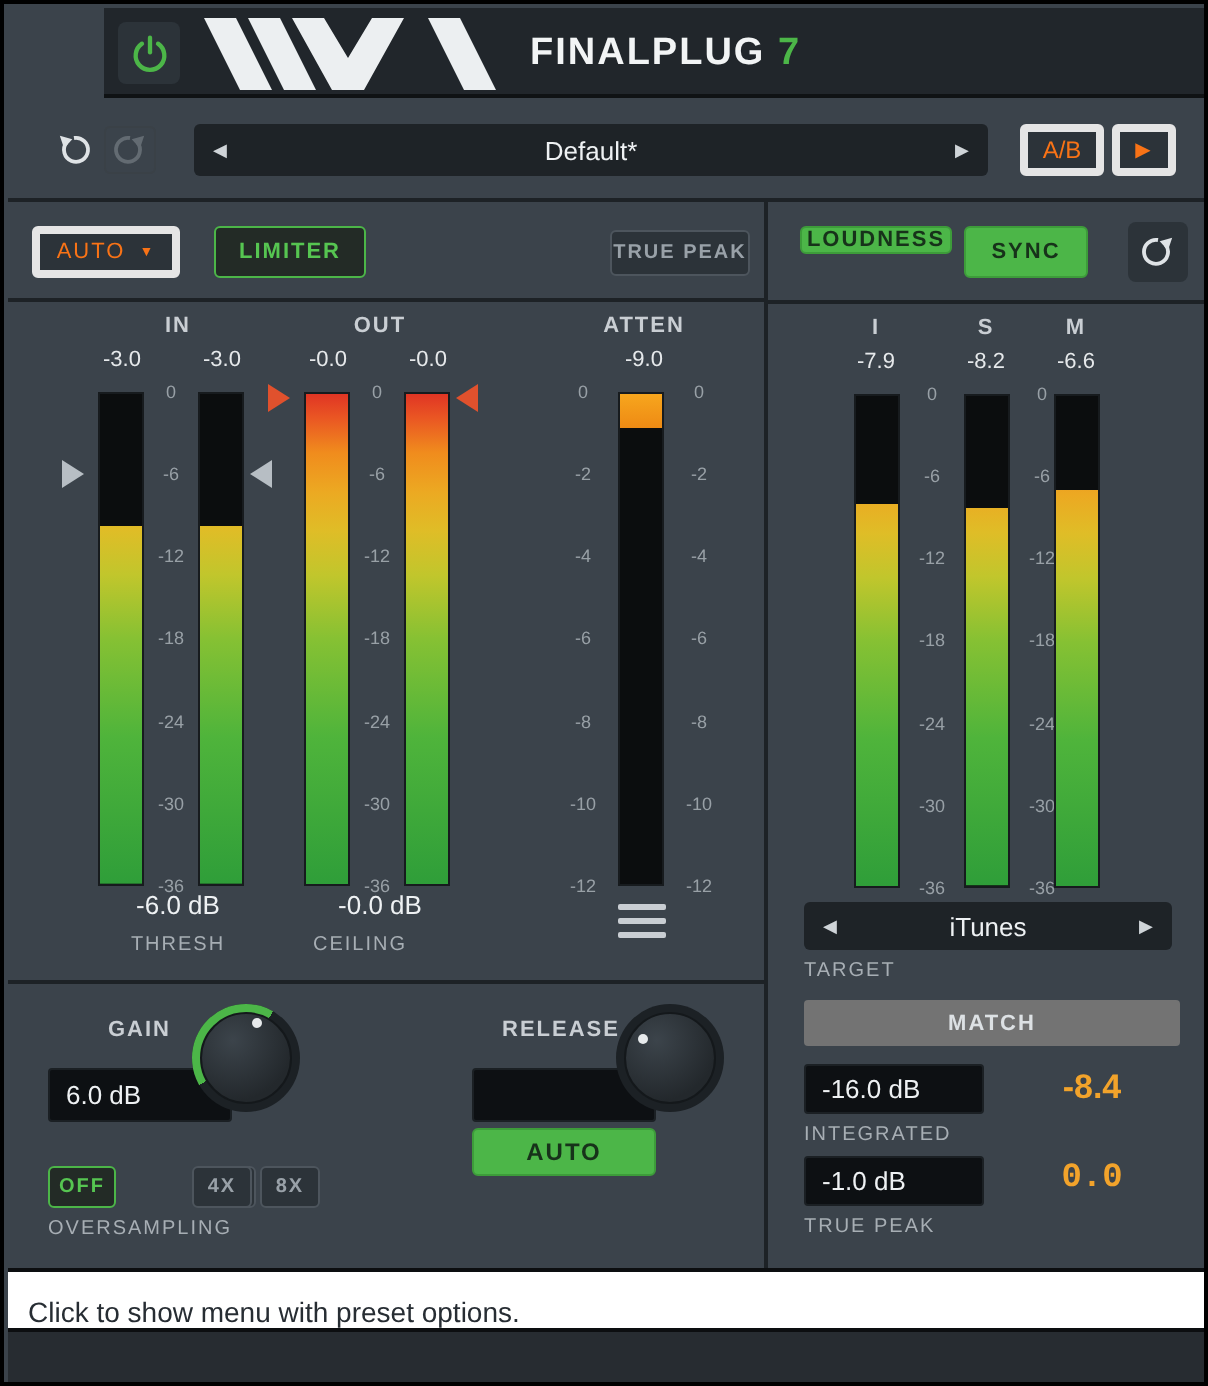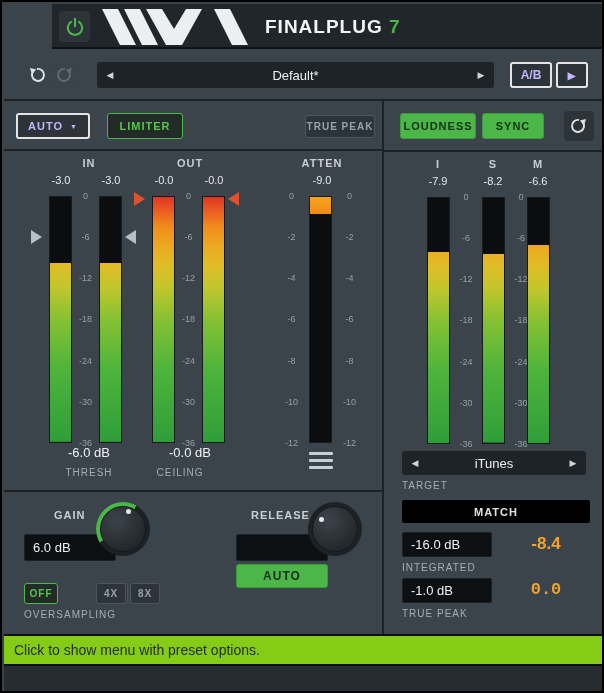--- a/index.html
+++ b/index.html
@@ -16,31 +16,31 @@
   .preset-row { position:absolute; left:2px; top:47px; width:600px; height:52px;
     background:#3b434b; border-bottom:2px solid #1d2226; }
   .left-toolbar { position:absolute; left:2px; top:99px; width:378px; height:50px;
     border-bottom:2px solid #1d2226; }
   .meters-left { position:absolute; left:2px; top:149px; width:378px; height:341px;
     border-bottom:2px solid #1d2226; }
   .bottom-left { position:absolute; left:2px; top:490px; width:378px; height:142px; }
   .right-panel { position:absolute; left:380px; top:99px; width:222px; height:533px;
     border-left:2px solid #1d2226; }
   .status-bar { position:absolute; left:2px; top:632px; width:600px; height:32px;
-    background:#84cc16; border-top:2px solid #0c0e10; border-bottom:2px solid #0c0e10;
-    display:flex; align-items:center; padding-left:10px;
+    background:#ffffff; border-top:2px solid #0c0e10; border-bottom:2px solid #0c0e10;
+    display:flex; align-items:flex-end; padding-left:10px;
     color:#272d33; font-size:14px; }
   .bottom-strip { position:absolute; left:2px; top:664px; width:600px; height:27px;
     background:#272c31; }
   
   .sq-btn { position:absolute; width:31px; height:31px; background:#2c3339;
     border-radius:4px; display:flex; align-items:center; justify-content:center; cursor:pointer; }
-  .btn-dark { position:absolute; background:#2c3339; border:2px solid #e5e5e5;
-    border-radius:3px; color:#c4b5fd; display:flex; align-items:center; justify-content:center;
-    font-size:11px; font-weight:bold; letter-spacing:1px; cursor:pointer; }
+  .btn-dark { position:absolute; background:#2c3339; border:4px solid #e5e5e5;
+    border-radius:3px; color:#f97316; display:flex; align-items:center; justify-content:center;
+    font-size:11px; font-weight:normal; letter-spacing:1px; cursor:pointer; }
   .btn-green-outline { position:absolute; background:#232b26; border:1px solid #4cb648;
     border-radius:3px; color:#56c551; display:flex; align-items:center; justify-content:center;
     font-size:11px; font-weight:bold; letter-spacing:1px; cursor:pointer; }
   .btn-green-fill { position:absolute; background:#4cb648; border:1px solid #3d9c3a;
     border-radius:3px; color:#17321a; display:flex; align-items:center; justify-content:center;
     font-size:11px; font-weight:bold; letter-spacing:1px; cursor:pointer; }
   .btn-gray-outline { position:absolute; background:#2c3339; border:1px solid #4d555d;
     border-radius:3px; color:#99a1a8; display:flex; align-items:center; justify-content:center;
     font-size:10px; font-weight:bold; letter-spacing:1px; cursor:pointer; }
   .field { position:absolute; background:#0d1013; border:1px solid #1b2024; border-radius:2px;
@@ -251,21 +251,21 @@
     <div class="btn-green-fill" style="left:232px;top:72px;width:92px;height:24px;font-size:12px;">AUTO</div>
 
     <div class="btn-green-outline" style="left:20px;top:91px;width:34px;height:21px;font-size:10px;">OFF</div>
     <div class="btn-gray-outline" style="left:58px;top:91px;width:30px;height:21px;margin-left:36px;">2X</div>
     <div class="btn-gray-outline" style="left:92px;top:91px;width:30px;height:21px;">4X</div>
     <div class="btn-gray-outline" style="left:126px;top:91px;width:30px;height:21px;">8X</div>
     <div class="caption" style="left:20px;top:117px;">OVERSAMPLING</div>
   </div>
 
   <div class="right-panel">
-    <div class="btn-green-fill" style="left:16px;top:12px;width:76px;height:26px;">LOUDNESS</div>
+    <div class="btn-green-fill" style="left:16px;top:12px;width:76px;height:14px;">LOUDNESS</div>
     <div class="btn-green-fill" style="left:98px;top:12px;width:62px;height:26px;">SYNC</div>
     <div class="sq-btn" style="left:180px;top:10px;width:30px;height:30px;">
       <svg width="20" height="20" viewBox="0 0 24 24">
         <path d="M 16.5 7.5 A 7.2 7.2 0 1 1 12 4.8" fill="none" stroke="#dfe3e6" stroke-width="2.3"></path>
         <polygon points="20.5,3.5 13,5.5 18,11" fill="#dfe3e6"></polygon>
       </svg>
     </div>
     <div style="position:absolute;left:0;top:49px;width:220px;height:2px;background:#1d2226;"></div>
 
     <div class="sec-label" style="left:29px;top:57px;width:50px;">I</div>
@@ -302,21 +302,21 @@
       <div class="meter-fill" style="height: 81%;"></div>
     </div>
 
     <div class="dropdown" style="left:18px;top:350px;width:184px;height:24px;">
       <span class="arr">◀</span>
       <span class="dd-text">iTunes</span>
       <span class="arr">▶</span>
     </div>
     <div class="caption" style="left:18px;top:379px;">TARGET</div>
 
-    <div style="position:absolute;left:18px;top:399px;width:188px;height:23px;background:#000000;border-radius:2px;display:flex;align-items:center;justify-content:center;font-size:11px;font-weight:bold;letter-spacing:1px;color:#dde1e4;cursor:pointer;">MATCH</div>
+    <div style="position:absolute;left:18px;top:399px;width:188px;height:23px;background:#737373;border-radius:2px;display:flex;align-items:center;justify-content:center;font-size:11px;font-weight:bold;letter-spacing:1px;color:#dde1e4;cursor:pointer;">MATCH</div>
 
     <div class="field" style="left:18px;top:431px;width:90px;height:25px;">-16.0 dB</div>
     <div class="orange" style="left:130px;top:433px;">-8.4</div>
     <div class="caption" style="left:18px;top:461px;">INTEGRATED</div>
 
     <div class="field" style="left:18px;top:477px;width:90px;height:25px;">-1.0 dB</div>
     <div class="orange" style="left:130px;top:479px;font-family:Liberation Mono, monospace;">0.0</div>
     <div class="caption" style="left:18px;top:507px;">TRUE PEAK</div>
   </div>
 

